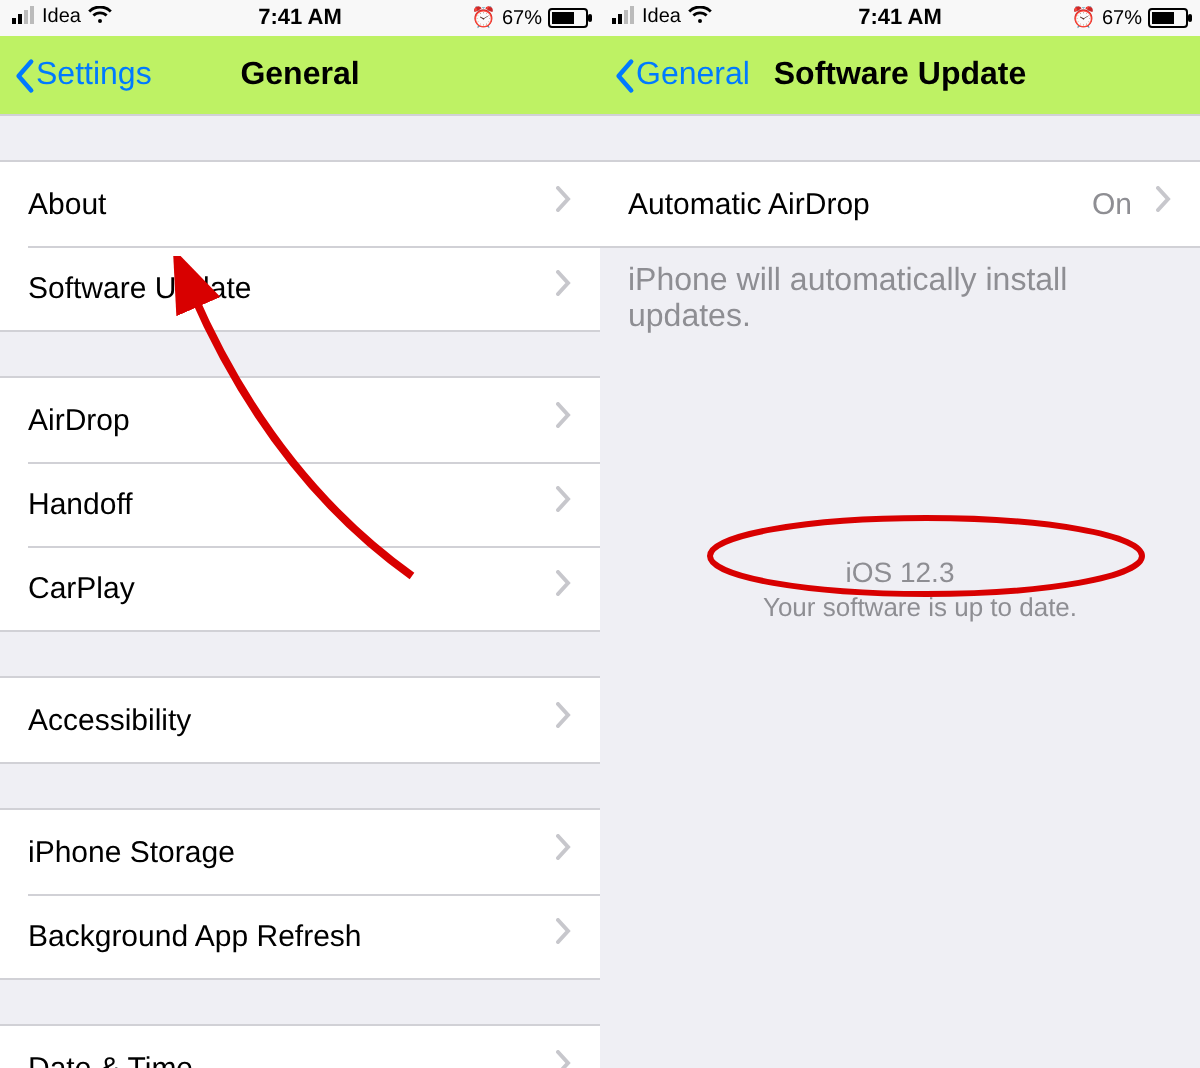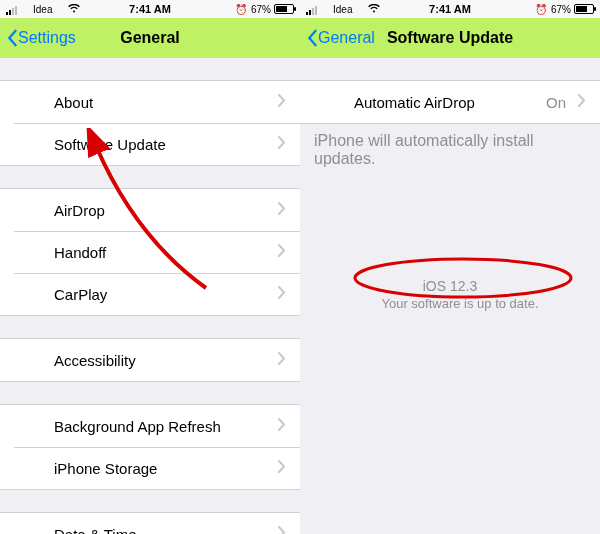--- a/index.html
+++ b/index.html
@@ -27,21 +27,21 @@
   
   .statusbar {
     height: 18px;
     background: #f8f8f8;
     display: flex;
     align-items: center;
     font-size: 10px;
     padding: 0 6px;
     color: #000;
   }
-  .sb-left { display: flex; align-items: flex-end; gap: 16px; flex: 1; }
+  .sb-left { display: flex; align-items: flex-start; gap: 4px; flex: 1; }
   .sb-center { flex: 0 0 auto; font-weight: 600; font-size: 11px; }
   .sb-right { display: flex; align-items: center; gap: 3px; flex: 1; justify-content: flex-end; }
   .signal-bars { display: inline-flex; align-items: flex-end; gap: 1px; }
   .signal-bars span { width: 2px; background: #000; display:inline-block;}
   .signal-bars span:nth-child(1){height:3px;}
   .signal-bars span:nth-child(2){height:5px;}
   .signal-bars span:nth-child(3){height:7px; background:#bbb;}
   .signal-bars span:nth-child(4){height:9px; background:#bbb;}
   .wifi { font-size: 10px; }
   .battery {
@@ -97,21 +97,21 @@
     background: #fff;
     position: relative;
     cursor: pointer;
   }
   .row + .row::before {
     content:"";
     position:absolute;
     left:14px; right:0; top:0;
     height:1px; background:#d1d1d6;
   }
-  .row .label { flex:1; font-size:15px; color:#000;margin-left:40px; }
+  .row .label { flex:1; font-size:15px; color:#000; }
   .row .value { font-size:15px; color:#8e8e93; margin-right:12px;}
   .chevron { color:#c7c7cc; }
   .chevron svg{width:8px;height:13px;}
   .footnote {
     font-size: 16px;
     color: #8e8e93;
     padding: 8px 14px 0 14px;
   }
   
   .center-msg {
@@ -216,27 +216,27 @@
         <div class="row">
           <span class="label">Accessibility</span>
           <span class="chevron"><svg viewBox="0 0 8 13">
                 <path d="M1 1l5 5.5L1 12" stroke="#c7c7cc" stroke-width="2" fill="none" stroke-linecap="round"></path>
               </svg></span>
         </div>
       </div>
 
       <div class="section">
         <div class="row">
+          <span class="label">iPhone Storage</span>
+          <span class="chevron"><svg viewBox="0 0 8 13">
+                <path d="M1 1l5 5.5L1 12" stroke="#c7c7cc" stroke-width="2" fill="none" stroke-linecap="round"></path>
+              </svg></span>
+        </div>
+        <div class="row">
           <span class="label">Background App Refresh</span>
-          <span class="chevron"><svg viewBox="0 0 8 13">
-                <path d="M1 1l5 5.5L1 12" stroke="#c7c7cc" stroke-width="2" fill="none" stroke-linecap="round"></path>
-              </svg></span>
-        </div>
-        <div class="row">
-          <span class="label">iPhone Storage</span>
           <span class="chevron"><svg viewBox="0 0 8 13">
                 <path d="M1 1l5 5.5L1 12" stroke="#c7c7cc" stroke-width="2" fill="none" stroke-linecap="round"></path>
               </svg></span>
         </div>
       </div>
 
       <div class="section" style="margin-bottom:0;">
         <div class="row">
           <span class="label">Date &amp; Time</span>
           <span class="chevron"><svg viewBox="0 0 8 13">

